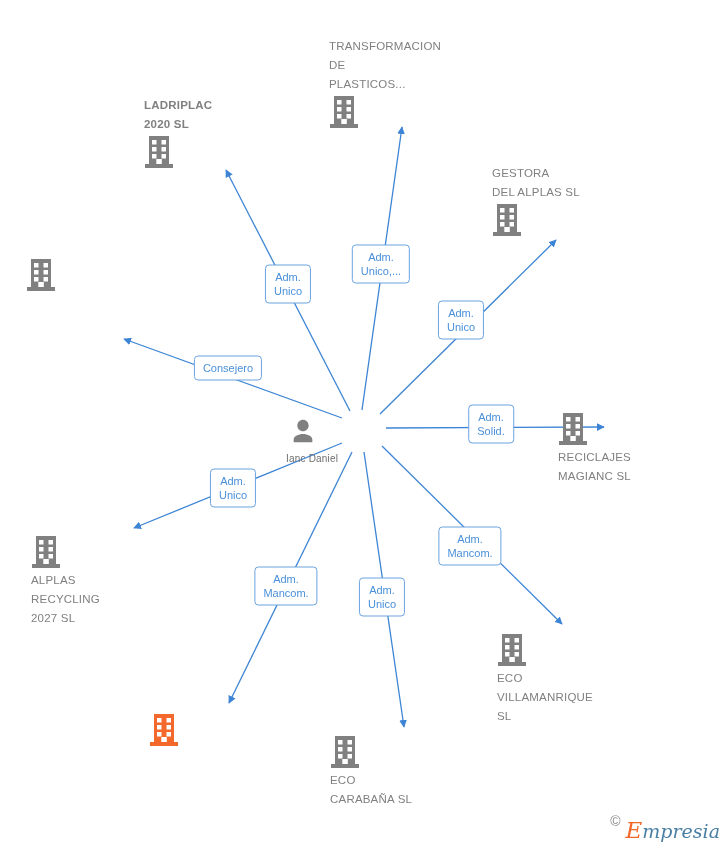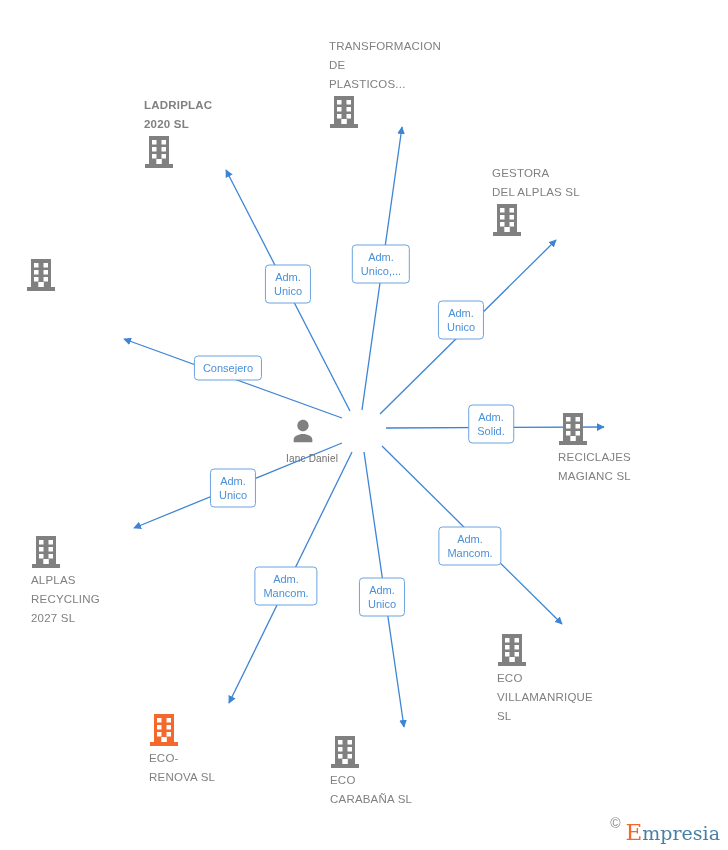--- a/index.html
+++ b/index.html
@@ -70,22 +70,23 @@
     align-items: center;
     gap: 5px;
   }
   #watermark .copy {
     color: #8a8a8a;
     font-size: 14px;
     line-height: 14px;
   }
   #watermark .brand {
     font-family: "DejaVu Serif", serif;
+    font-style: italic;
     font-size: 19px;
-    line-height: 21px;
+    line-height: 26px;
     color: #4a7fa5;
     margin-top: 20px;
   }
   #watermark .brand .e {
     color: #f4682b;
     font-size: 23px;
   }
 </style>
 </head>
 <body>
@@ -248,22 +249,20 @@
             <g fill="#ffffff">
               <rect x="8" y="5" width="4.5" height="4.5"></rect>
               <rect x="17.5" y="5" width="4.5" height="4.5"></rect>
               <rect x="8" y="12" width="4.5" height="4.5"></rect>
               <rect x="17.5" y="12" width="4.5" height="4.5"></rect>
               <rect x="8" y="19" width="4.5" height="4.5"></rect>
               <rect x="17.5" y="19" width="4.5" height="4.5"></rect>
               <rect x="12.3" y="24" width="5.5" height="5"></rect>
             </g>
           </svg></span>
-        <span class="label">ECO-
-RENOVA  SL</span>
       </div>
       <div class="node below" style="left: 405px; top: 735px;">
         <span class="glyph"><svg width="30" height="34" viewBox="0 0 30 34" aria-hidden="true">
             <path fill="#808080" d="M5 1h20v28H5z"></path>
             <rect x="1" y="29" width="28" height="4" fill="#808080"></rect>
             <g fill="#ffffff">
               <rect x="8" y="5" width="4.5" height="4.5"></rect>
               <rect x="17.5" y="5" width="4.5" height="4.5"></rect>
               <rect x="8" y="12" width="4.5" height="4.5"></rect>
               <rect x="17.5" y="12" width="4.5" height="4.5"></rect>

